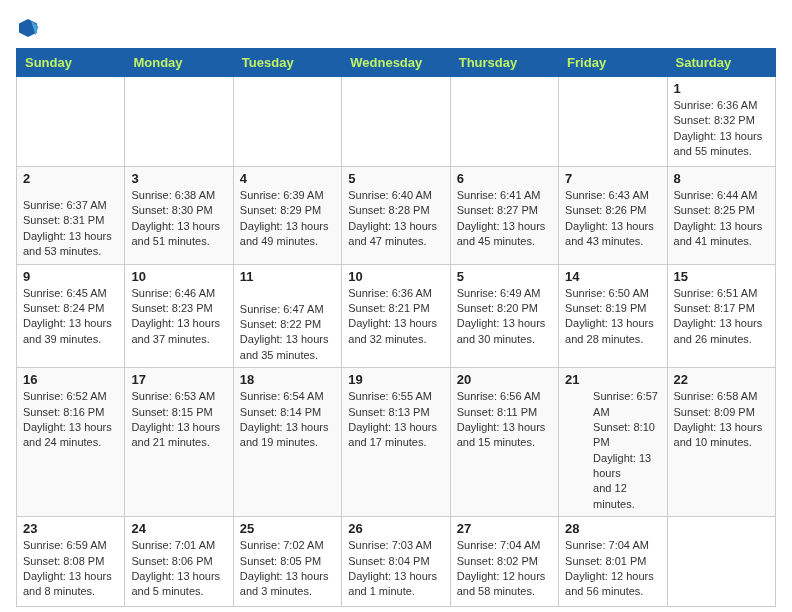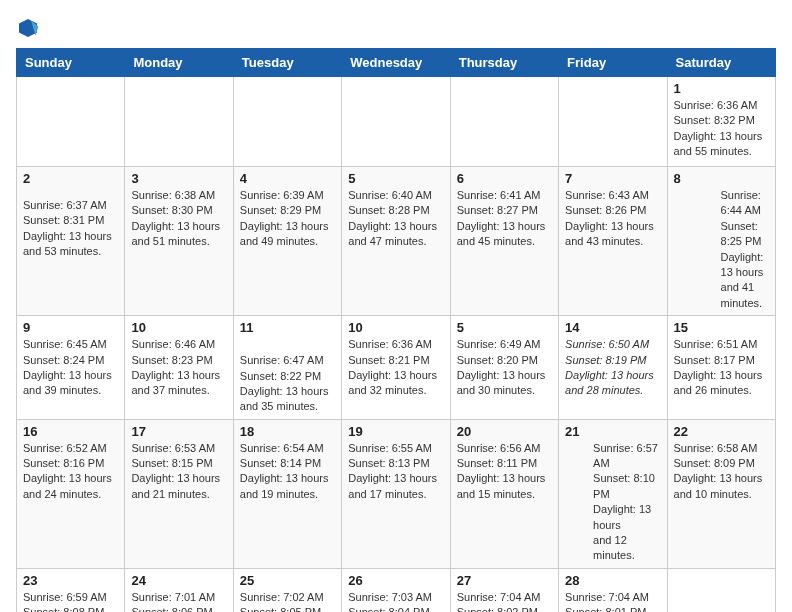--- a/index.html
+++ b/index.html
@@ -47,21 +47,21 @@
       font-size: 16px;
       color: #444;
     }
     .calendar {
       width: 100%;
       border-collapse: collapse;
       border: 1px solid #ccc;
     }
     .calendar th {
       background-color: #1a5fa8;
-      color: #ffffff;
+      color: #bef264;
       text-align: left;
       padding: 6px 8px;
       font-size: 13px;
       border: 1px solid #1a5fa8;
     }
     .calendar td {
       vertical-align: top;
       border: 1px solid #ccc;
       padding: 4px 6px;
       width: calc(100% / 7);
@@ -176,21 +176,21 @@
         </td>
         <td>
           <span class="day-number">7</span>
           <div class="day-info" style="white-space: pre-line;">Sunrise: 6:43 AM
 Sunset: 8:26 PM
 Daylight: 13 hours
 and 43 minutes.</div>
         </td>
         <td>
           <span class="day-number">8</span>
-          <div class="day-info" style="white-space: pre-line; margin-left: 47px;">Sunrise: 6:44 AM
+          <div class="day-info" style="white-space: pre-line;">Sunrise: 6:44 AM
 Sunset: 8:25 PM
 Daylight: 13 hours
 and 41 minutes.</div>
         </td>
       </tr>
       <tr class="week-row">
         <td>
           <span class="day-number">9</span>
           <div class="day-info" style="white-space: pre-line;">Sunrise: 6:45 AM
 Sunset: 8:24 PM
@@ -220,21 +220,21 @@
         </td>
         <td>
           <span class="day-number">5</span>
           <div class="day-info" style="white-space: pre-line;">Sunrise: 6:49 AM
 Sunset: 8:20 PM
 Daylight: 13 hours
 and 30 minutes.</div>
         </td>
         <td>
           <span class="day-number">14</span>
-          <div class="day-info" style="white-space: pre-line; font-style: italic;">Sunrise: 6:50 AM
+          <div class="day-info" style="white-space: pre-line;">Sunrise: 6:50 AM
 Sunset: 8:19 PM
 Daylight: 13 hours
 and 28 minutes.</div>
         </td>
         <td>
           <span class="day-number">15</span>
           <div class="day-info" style="white-space: pre-line;">Sunrise: 6:51 AM
 Sunset: 8:17 PM
 Daylight: 13 hours
 and 26 minutes.</div>

